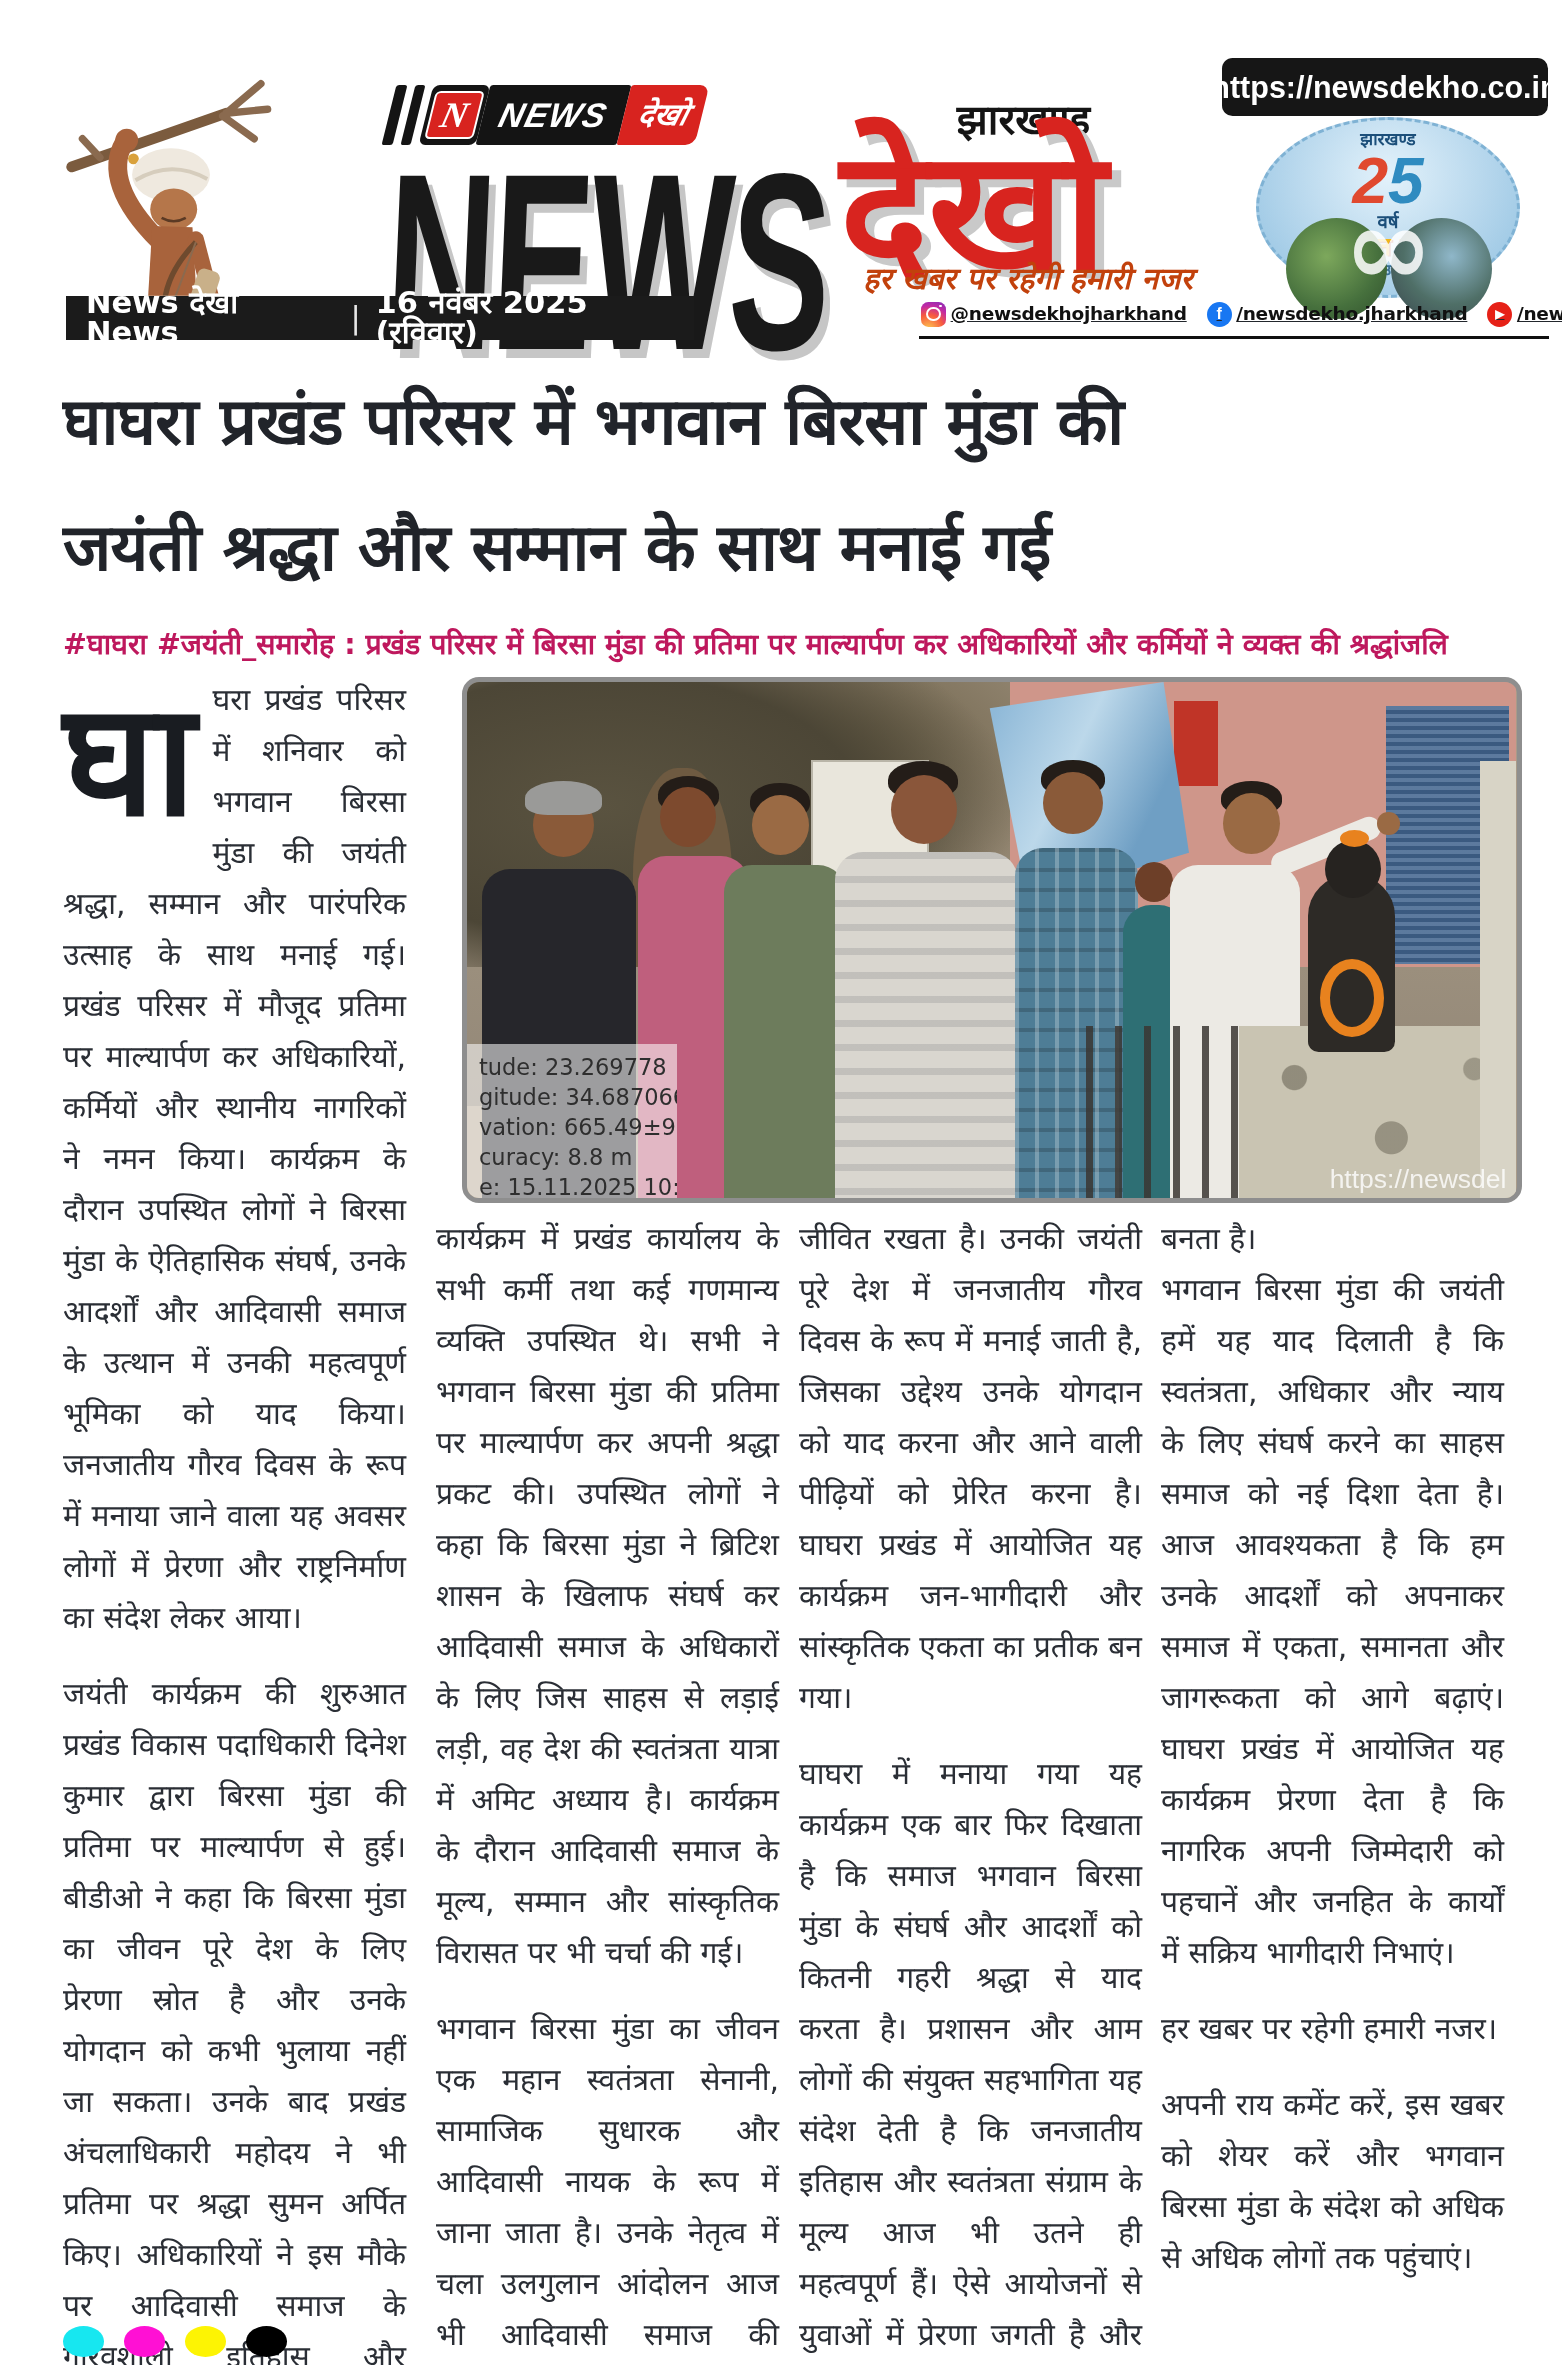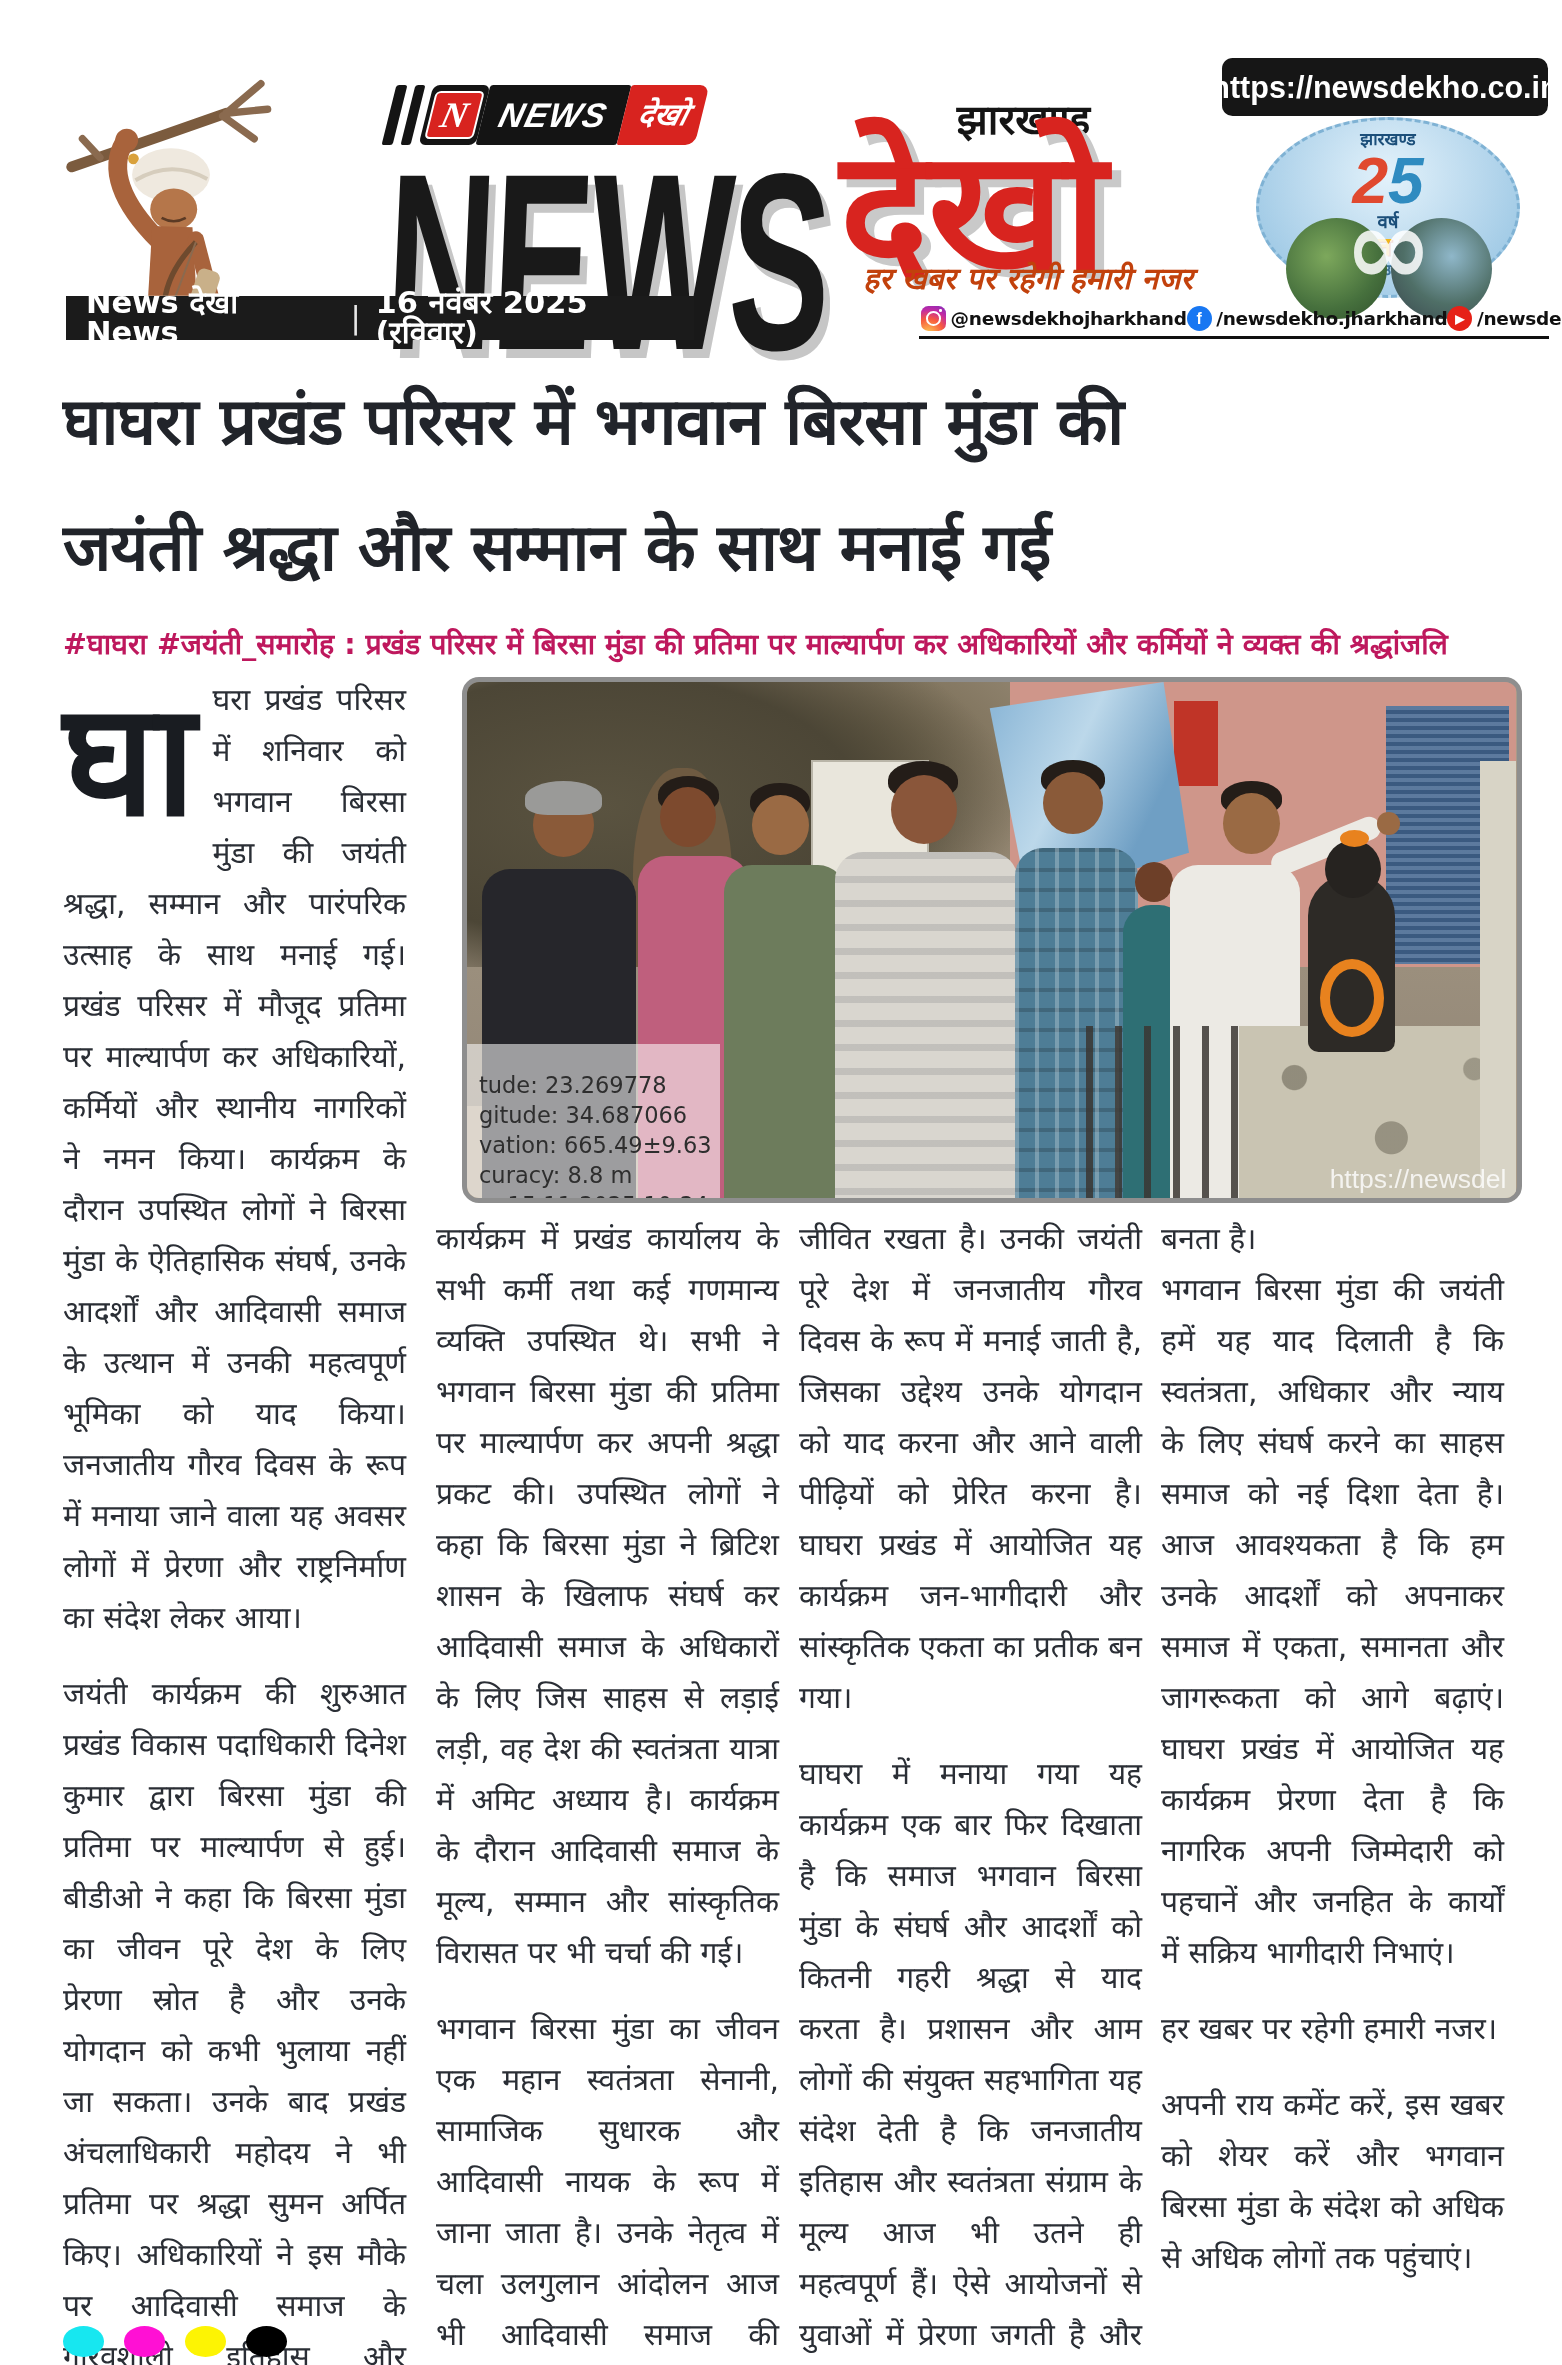--- a/index.html
+++ b/index.html
@@ -53,21 +53,21 @@
     background:radial-gradient(circle at 60% 38%,#8fb7c9,#4f6f67 55%,#39454d);}
   .b25-inf{position:absolute;left:0;top:78px;width:281px;text-align:center;
     font:700 106px/106px "DejaVu Sans",sans-serif;color:rgba(255,255,255,.85);}
 
   
   .datebar{left:66px;top:296px;width:628px;height:44px;background:#1b1b1b;color:#fff;
     display:flex;align-items:center;padding-left:20px;box-sizing:border-box;
     font:700 30.5px/30.5px "DejaVu Sans",sans-serif;gap:14.6px;}
   .datebar .sep{font-weight:400;opacity:.9;}
 
-  .social-row{left:921px;top:297px;width:629px;height:34px;display:flex;align-items:flex-end;gap:0;}
+  .social-row{left:921px;top:297px;width:629px;height:34px;display:flex;align-items:center;gap:20px;text-decoration:underline;}
   .social-item{display:flex;align-items:center;gap:4.6px;}
   .social-handle{font:700 18.5px/20px "DejaVu Sans",sans-serif;color:#111;letter-spacing:-0.3px;white-space:nowrap;}
   .sicon{width:25px;height:25px;border-radius:50%;display:flex;align-items:center;justify-content:center;
     color:#fff;font:700 16px/16px "Liberation Sans",sans-serif;flex:0 0 auto;}
   .sicon.ig{border-radius:7.3px;background:radial-gradient(circle at 30% 110%,#fdcb52,#f75b3e 45%,#c32aa3 72%,#7d2bbd);position:relative;}
   .sicon.ig .lens{width:10.6px;height:10.6px;border:2px solid #fff;border-radius:50%;}
   .sicon.ig .dot{position:absolute;right:4px;top:3.3px;width:2.6px;height:2.6px;background:#fff;border-radius:50%;}
   .sicon.fb{background:#1877f2;}
   .sicon.yt{background:#e62117;font-size:12px;}
   .social-divider{left:919px;top:336px;width:630px;height:2.6px;background:#101010;}
@@ -107,22 +107,22 @@
   .ph-pillar{left:1013px;top:79px;width:36px;height:437px;background:#d8d4c6;}
   .ph-statue-body{left:841px;top:193px;width:87px;height:177px;background:#2d2a26;border-radius:41px 41px 10.6px 10.6px;}
   .ph-statue-head{left:858px;top:158px;width:56px;height:58px;background:#262320;border-radius:50%;}
   .ph-statue-top{left:873px;top:148px;width:29px;height:17px;background:#e8821e;border-radius:50%;}
   .ph-garland{left:853px;top:277px;width:64px;height:78px;border:10px solid #e8821e;border-radius:50%;box-sizing:border-box;}
   .ph-gate{left:619px;top:344px;width:219px;height:172px;opacity:.85;
     background:repeating-linear-gradient(90deg,#3a3632 0 6.6px,rgba(0,0,0,0) 6.6px 29px);}
   .ph-arm{left:805px;top:174px;width:116px;height:22.5px;background:#eceae4;border-radius:11.3px;
     transform:rotate(-22deg);transform-origin:left center;}
   .ph-hand{left:910px;top:130px;width:22.5px;height:22.5px;background:#9a6a44;border-radius:50%;}
-  .gps-box{left:0;bottom:0;width:253px;height:154px;background:rgba(255,255,255,.55);
-    padding:26px 12px;box-sizing:border-box;overflow:hidden;}
+  .gps-box{left:0;bottom:0;width:210px;height:154px;background:rgba(255,255,255,.55);
+    padding:8px 12px;box-sizing:border-box;overflow:hidden;}
   .gps-box div{font:400 22.5px/30px "DejaVu Sans",sans-serif;color:#2e2e2e;white-space:nowrap;}
   .ph-watermark{right:10.6px;bottom:4px;font:400 26.5px/29px "Liberation Sans",sans-serif;color:rgba(255,255,255,.8);}
 
   
   .col{position:absolute;width:343px;font:400 30px/51px "DejaVu Sans",sans-serif;color:#2a2e35;
     text-align:justify;}
   .col p{margin:0 0 25px 0;}
   .col p.tight{margin-bottom:0;}
   .col1{left:63px;top:674px;}
   .col2{left:436px;top:1213px;}

